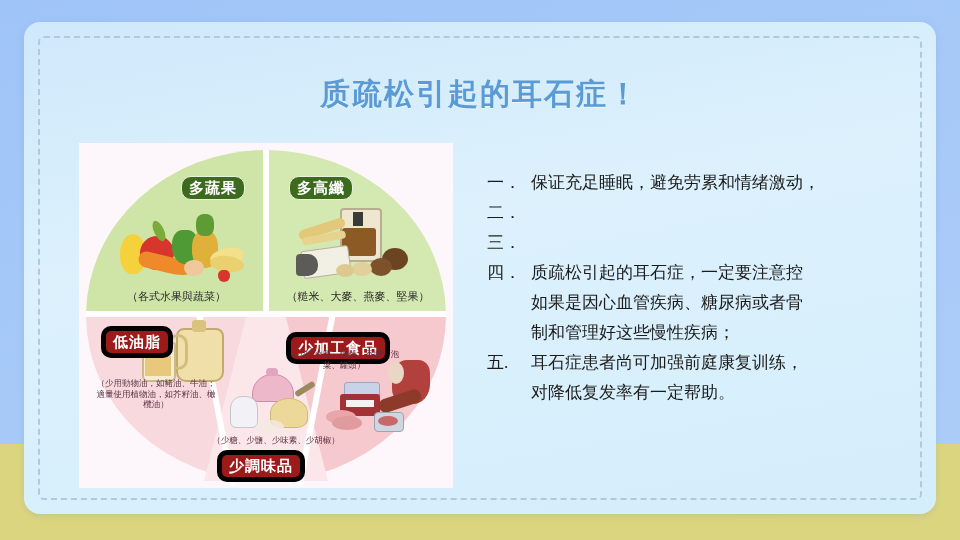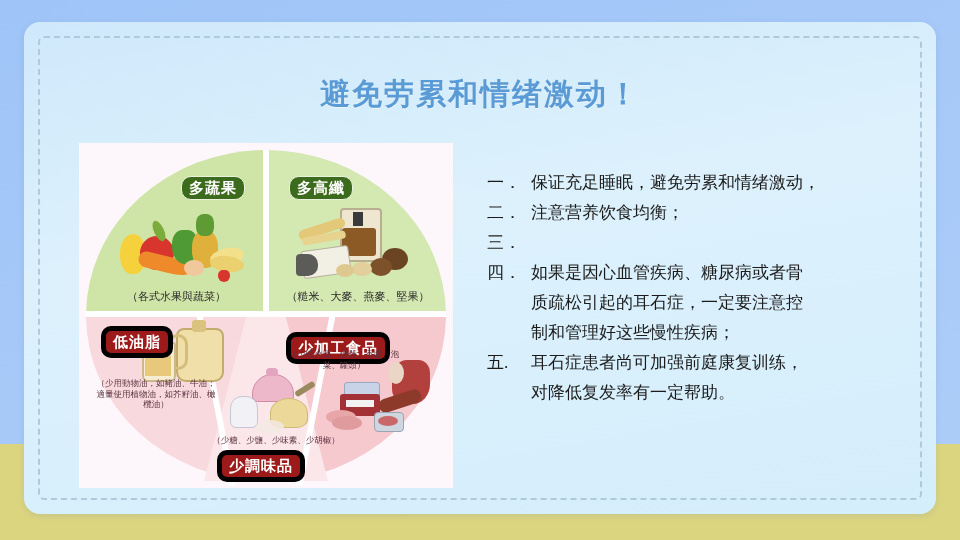--- a/index.html
+++ b/index.html
@@ -187,21 +187,21 @@
 </head>
 <body>
 
 <div id="slide">
 
   <div id="bottom-band"></div>
 
   <div id="panel"></div>
   <div id="panel-dashed"></div>
 
-  <div id="title">避免劳累和情绪激动！</div>
+  <div id="title">质疏松引起的耳石症！</div>
 
   <div id="figure">
     <div id="wheel">
 
       <div class="seg" id="seg-veg">
         <div class="seg-inner"></div>
       </div>
       <div class="seg" id="seg-fiber">
         <div class="seg-inner"></div>
       </div>
@@ -292,32 +292,29 @@
 
   <div id="list">
       <div class="item">
         <div class="item-num">一．</div>
         <div class="item-text">
           <span class="ln">保证充足睡眠，避免劳累和情绪激动，</span>
         </div>
       </div>
       <div class="item">
         <div class="item-num">二．</div>
-        <div class="item-text">
-          <span class="ln">注意营养饮食均衡；</span>
-        </div>
       </div>
       <div class="item">
         <div class="item-num">三．</div>
       </div>
       <div class="item">
         <div class="item-num">四．</div>
         <div class="item-text">
+          <span class="ln">质疏松引起的耳石症，一定要注意控</span>
           <span class="ln">如果是因心血管疾病、糖尿病或者骨</span>
-          <span class="ln">质疏松引起的耳石症，一定要注意控</span>
           <span class="ln">制和管理好这些慢性疾病；</span>
         </div>
       </div>
       <div class="item">
         <div class="item-num">五.</div>
         <div class="item-text">
           <span class="ln">耳石症患者尚可加强前庭康复训练，</span>
           <span class="ln">对降低复发率有一定帮助。</span>
         </div>
       </div>

